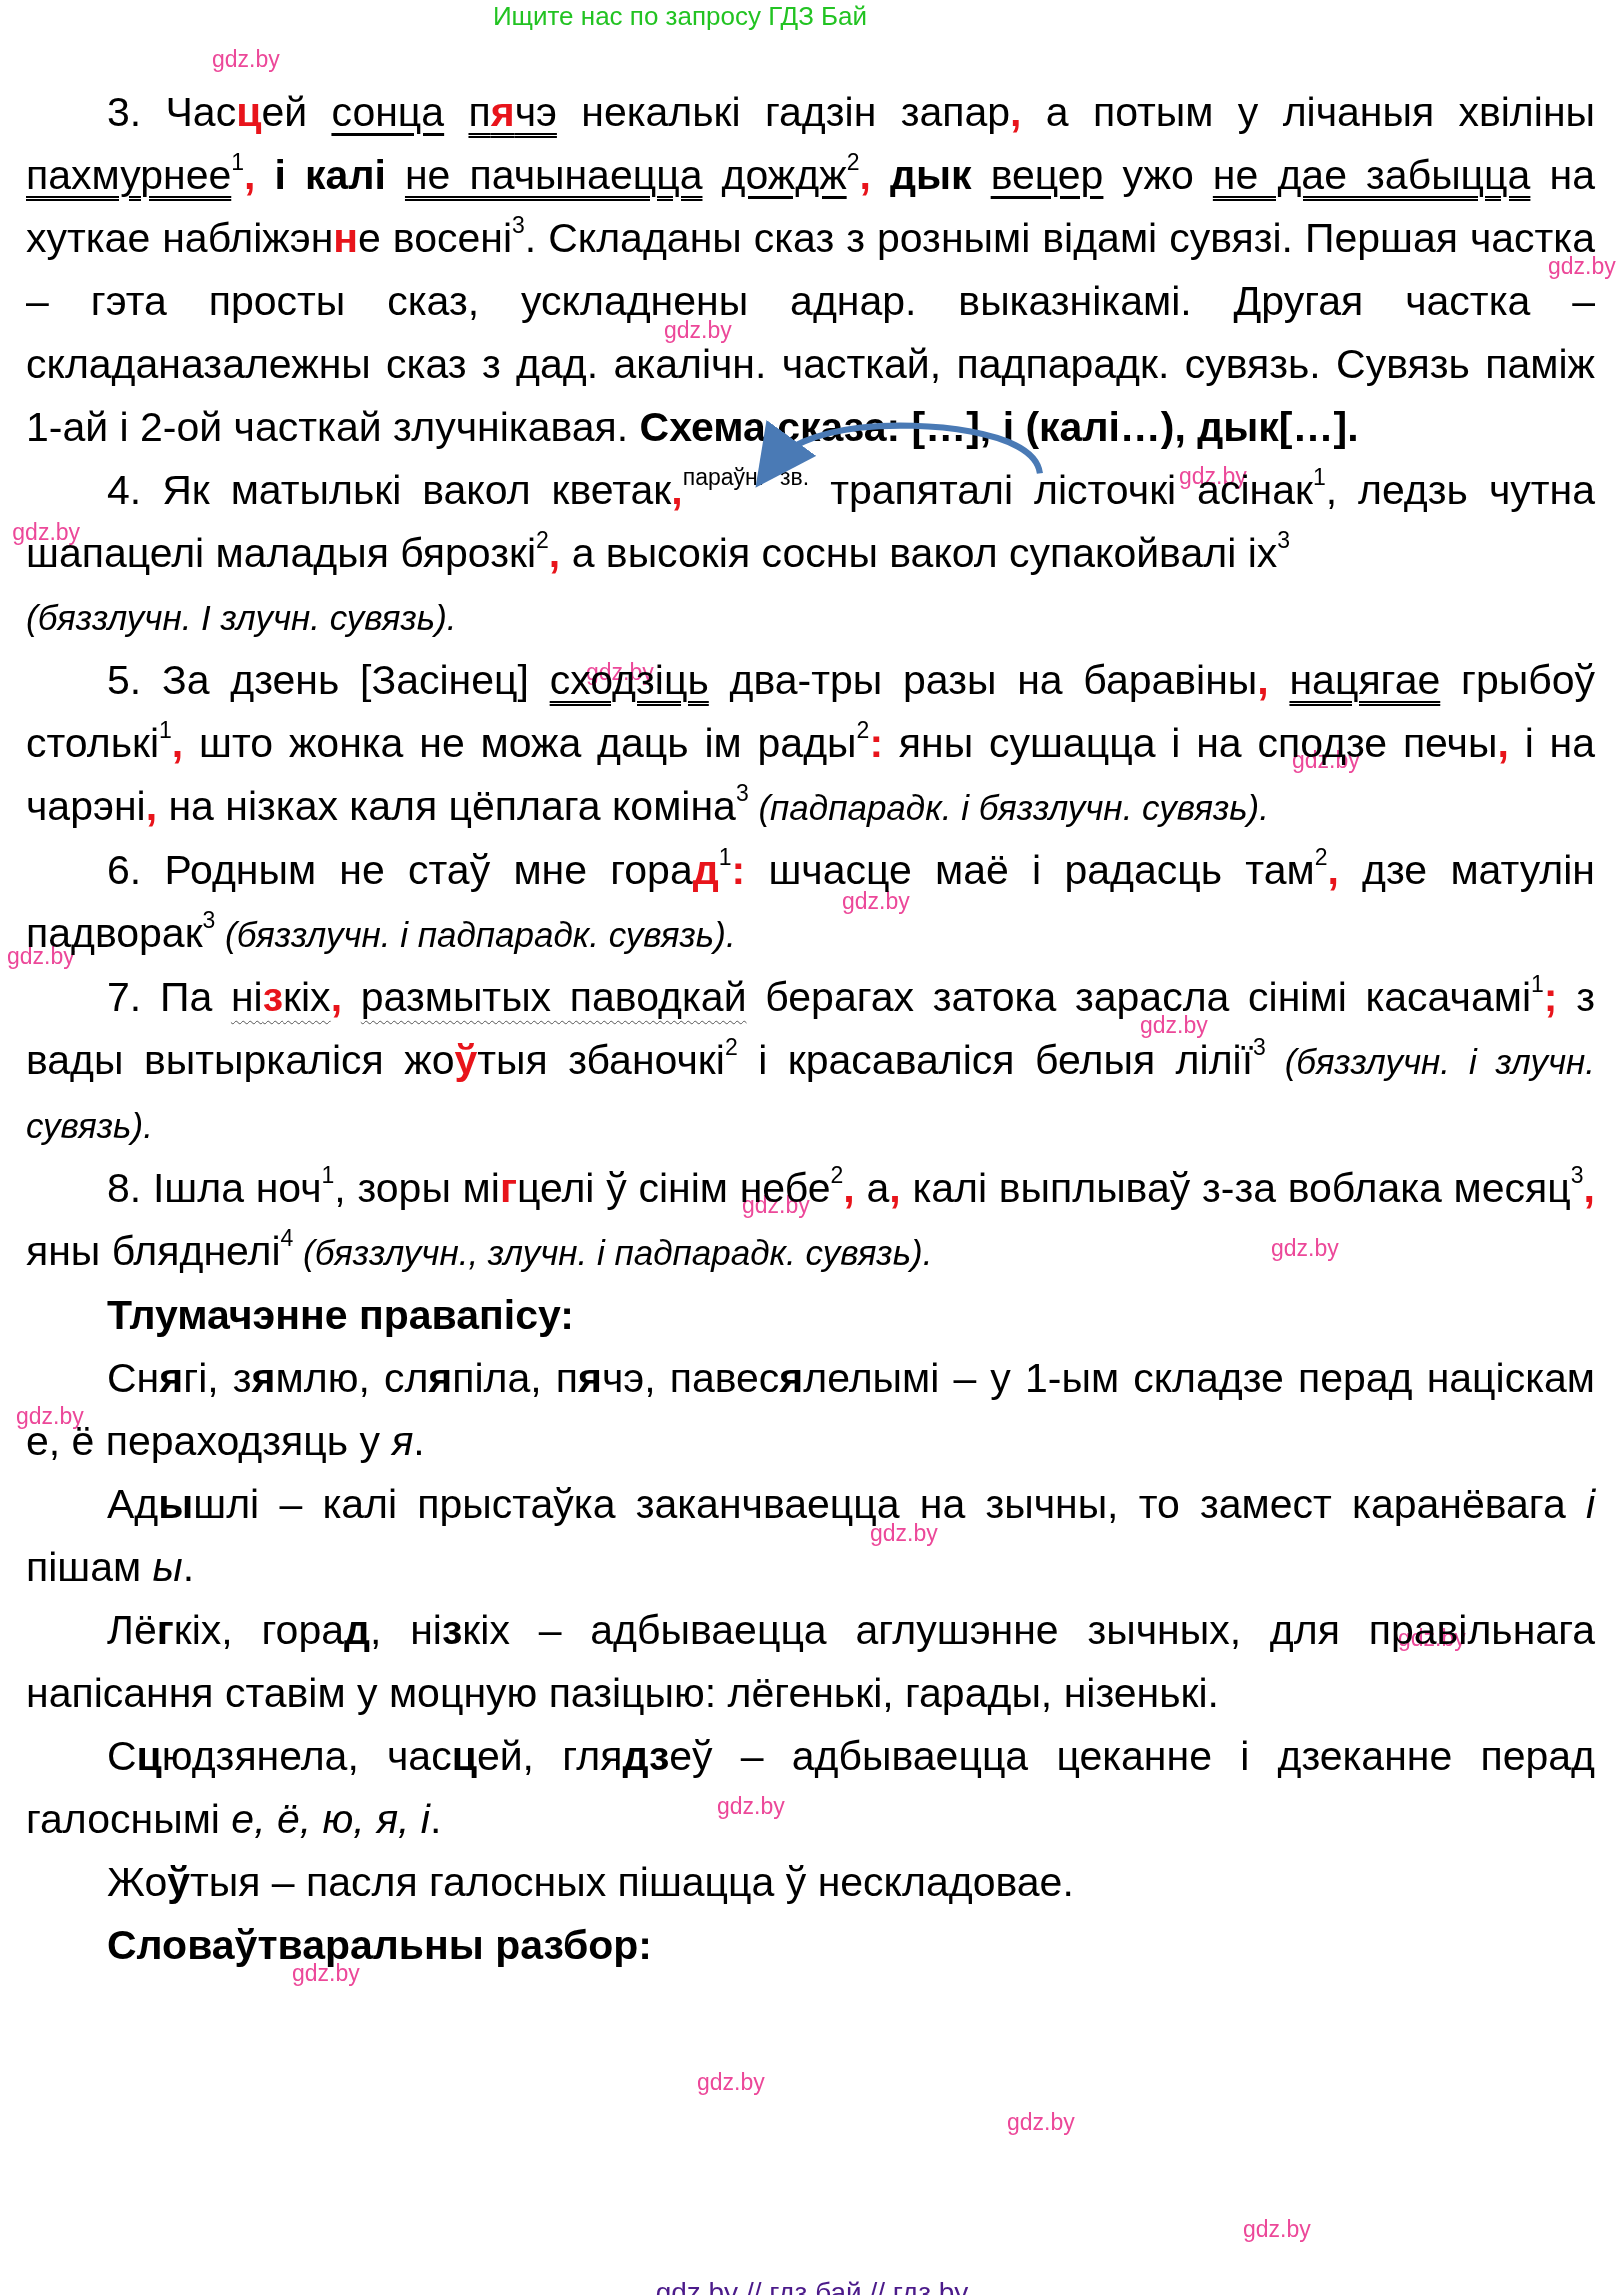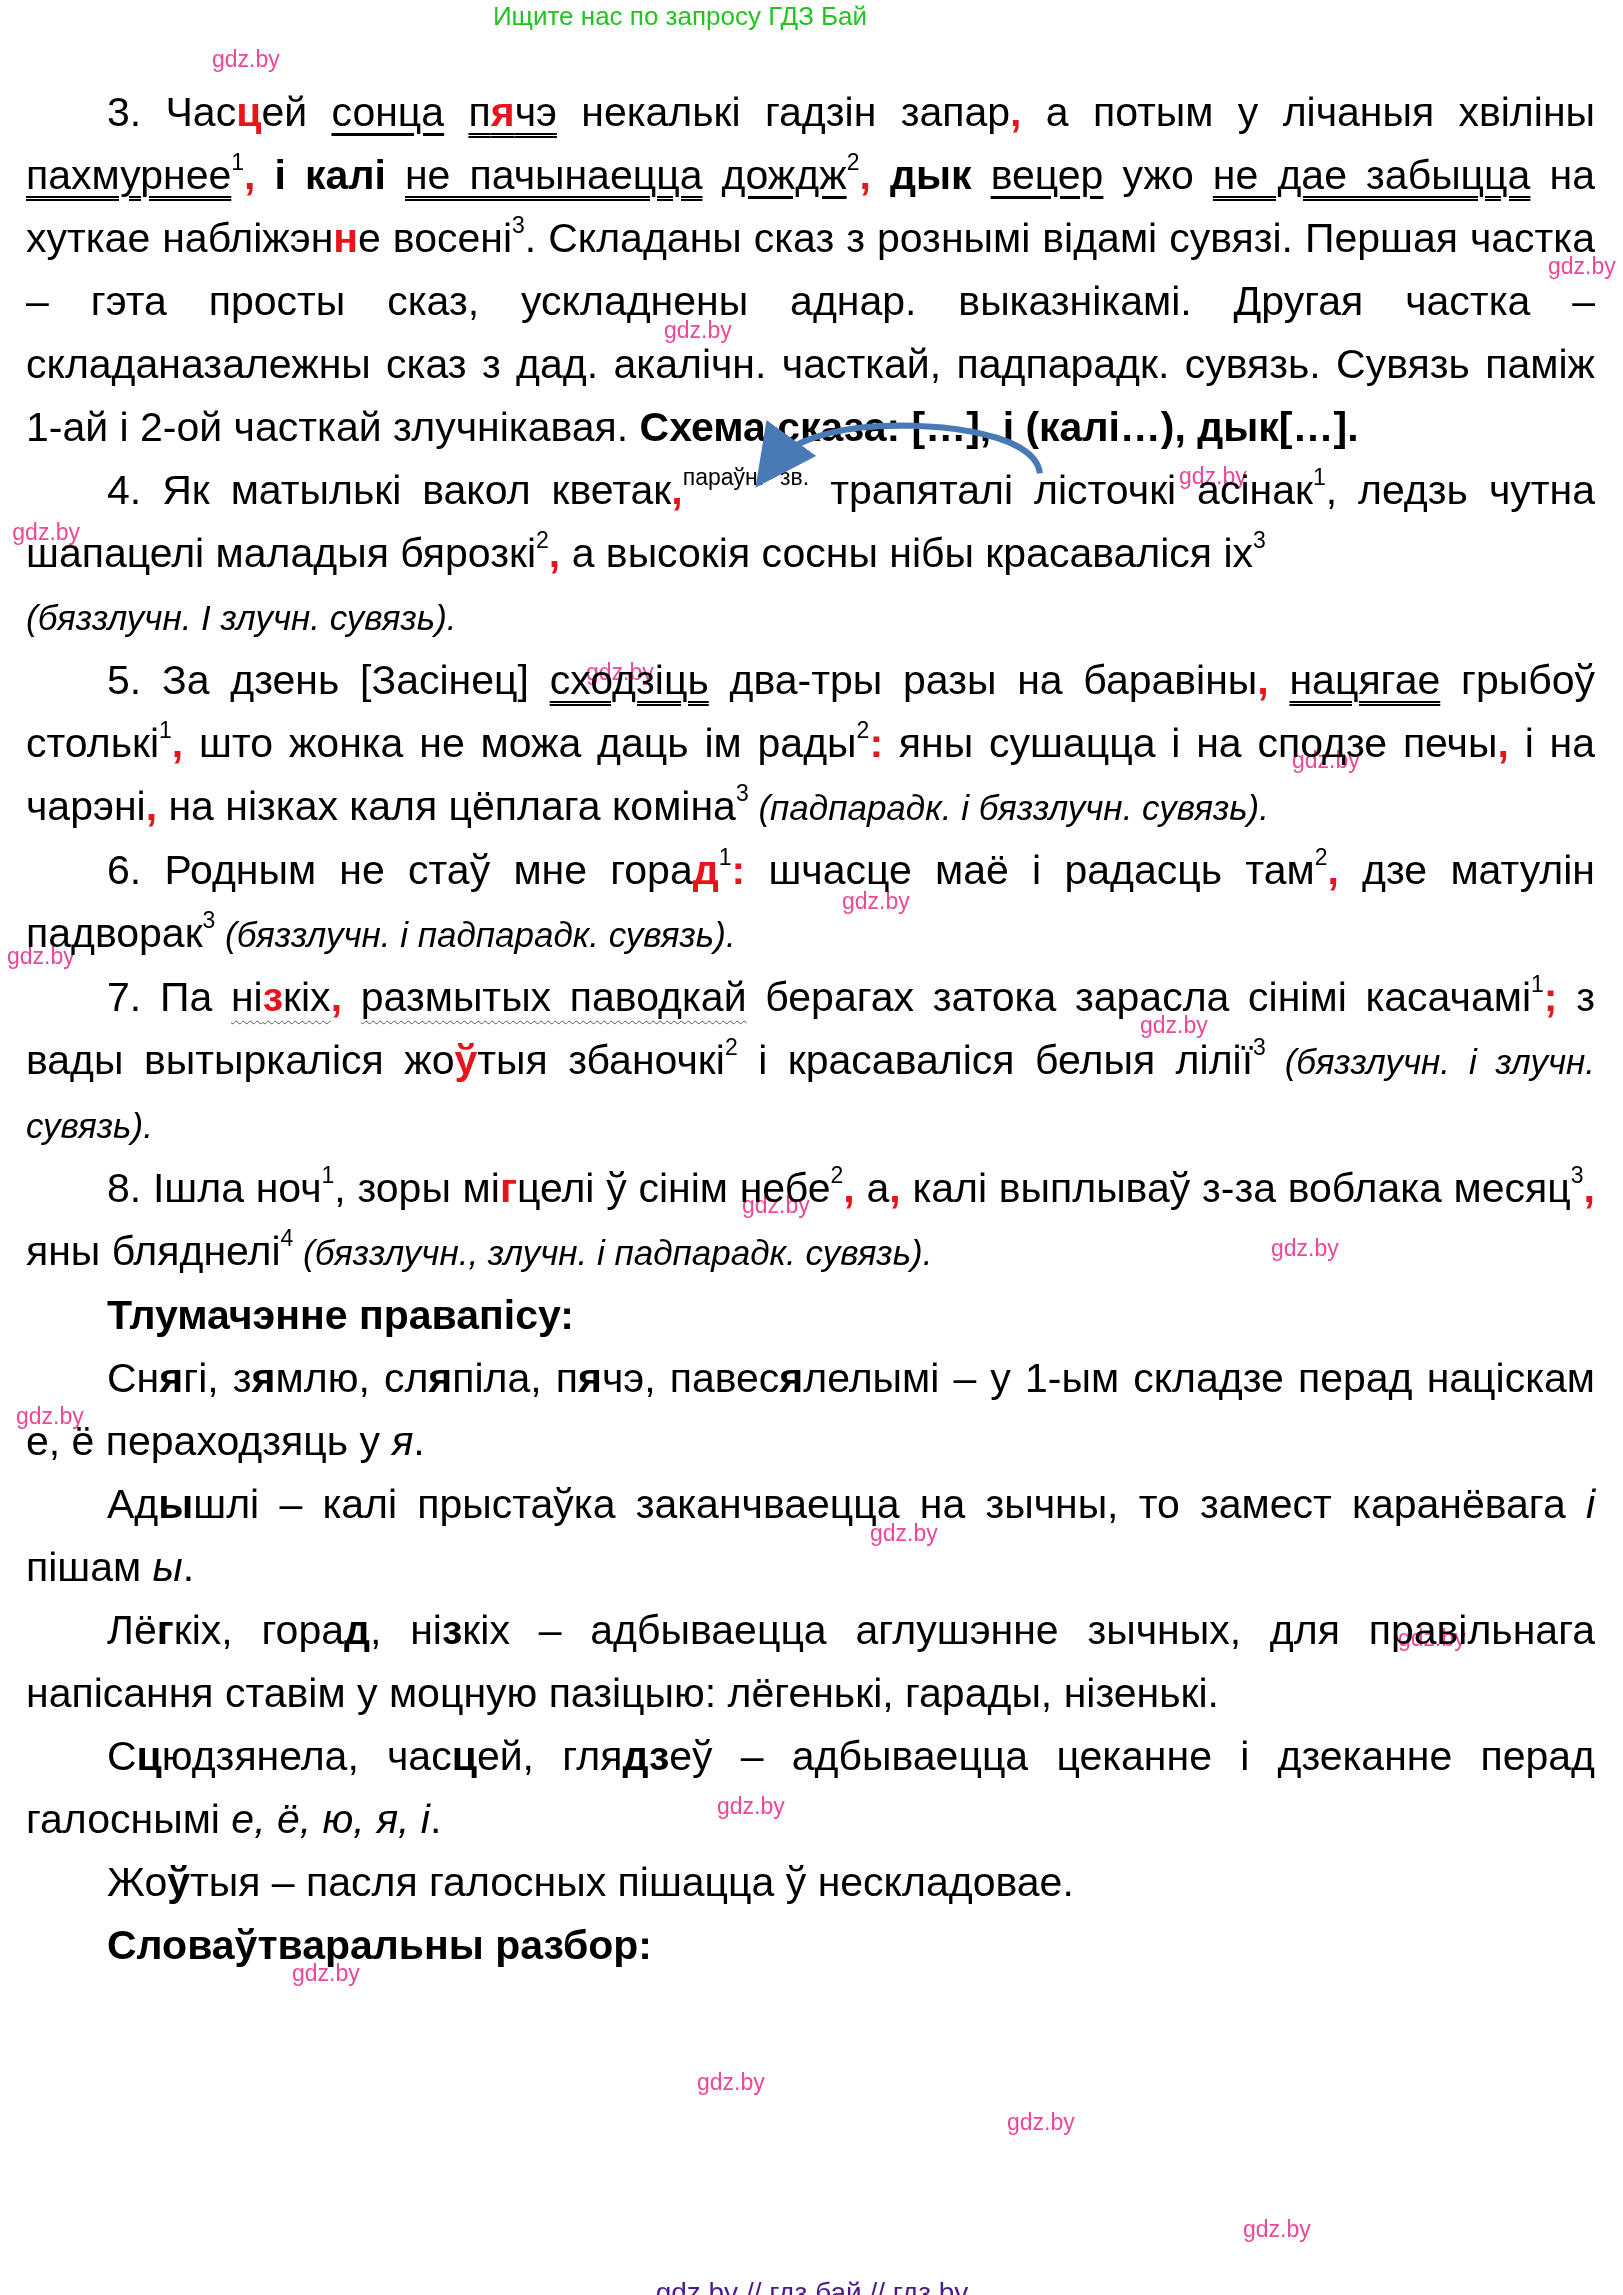--- a/index.html
+++ b/index.html
@@ -49,21 +49,21 @@
 <span class="wm" style="left:1007px;top:2109px">gdz.by</span>
 <span class="wm" style="left:1243px;top:2216px">gdz.by</span>
 
 <div class="page">
 
   <p class="p ind">
     <span>3. </span><span>Час</span><span class="red">ц</span><span>ей </span><span class="u1">сонца</span><span> </span><span class="u2"><span>п</span><span class="red">я</span><span>чэ</span></span><span> некалькі гадзін запар</span><span class="red">,</span><span> а потым у лічаныя хвіліны </span><span class="u2">пахмурнее</span><sup>1</sup><span class="red">,</span><span class="b"> і калі</span><span> </span><span class="u2">не пачынаецца</span><span> </span><span class="u1">дождж</span><sup>2</sup><span class="red">,</span><span class="b"> дык</span><span> </span><span class="u1">вецер</span><span> ужо </span><span class="u2">не дае забыцца</span><span> на хуткае набліжэн</span><span class="red">н</span><span>е восені</span><sup>3</sup><span>. Складаны сказ з рознымі відамі сувязі. Першая частка – гэта просты сказ, ускладнены аднар. выказнікамі. Другая частка – складаназалежны сказ з дад. акалічн. часткай, падпарадк. сувязь. Сувязь паміж 1-ай і 2-ой часткай злучнікавая. </span><span class="b">Схема сказа: […], і (калі…), дык[…].</span>
   </p>
 
   <p class="p ind">
-    <span>4. </span><span>Як матылькі вакол кветак</span><span class="red">,</span><span class="note">параўн. зв.</span><span> трапяталі лісточкі асінак</span><sup>1</sup><span>, ледзь чутна шапацелі маладыя бярозкі</span><sup>2</sup><span class="red">,</span><span> а высокія сосны нібы красаваліся іх</span><sup>3</sup><br><span class="it">(бяззлучн. І злучн. сувязь).</span>
+    <span>4. </span><span>Як матылькі вакол кветак</span><span class="red">,</span><span class="note">параўн. зв.</span><span> трапяталі лісточкі асінак</span><sup>1</sup><span>, ледзь чутна шапацелі маладыя бярозкі</span><sup>2</sup><span class="red">,</span><span> а высокія сосны вакол супакойвалі іх</span><sup>3</sup><br><span class="it">(бяззлучн. І злучн. сувязь).</span>
   </p>
 
   <p class="p ind">
     <span>5. </span><span>За дзень [Засінец] </span><span class="u2">сходзіць</span><span> два-тры разы на баравіны</span><span class="red">,</span><span> </span><span class="u2">нацягае</span><span> грыбоў столькі</span><sup>1</sup><span class="red">,</span><span> што жонка не можа даць ім рады</span><sup>2</sup><span class="red">:</span><span> яны сушацца і на сподзе печы</span><span class="red">,</span><span> і на чарэні</span><span class="red">,</span><span> на нізках каля цёплага коміна</span><sup>3</sup><span class="it"> (падпарадк. і бяззлучн. сувязь).</span>
   </p>
 
   <p class="p ind">
     <span>6. </span><span>Родным не стаў мне гора</span><span class="red">д</span><sup>1</sup><span class="red">:</span><span> шчасце маё і радасць там</span><sup>2</sup><span class="red">,</span><span> дзе матулін падворак</span><sup>3</sup><span class="it"> (бяззлучн. і падпарадк. сувязь).</span>
   </p>
 

